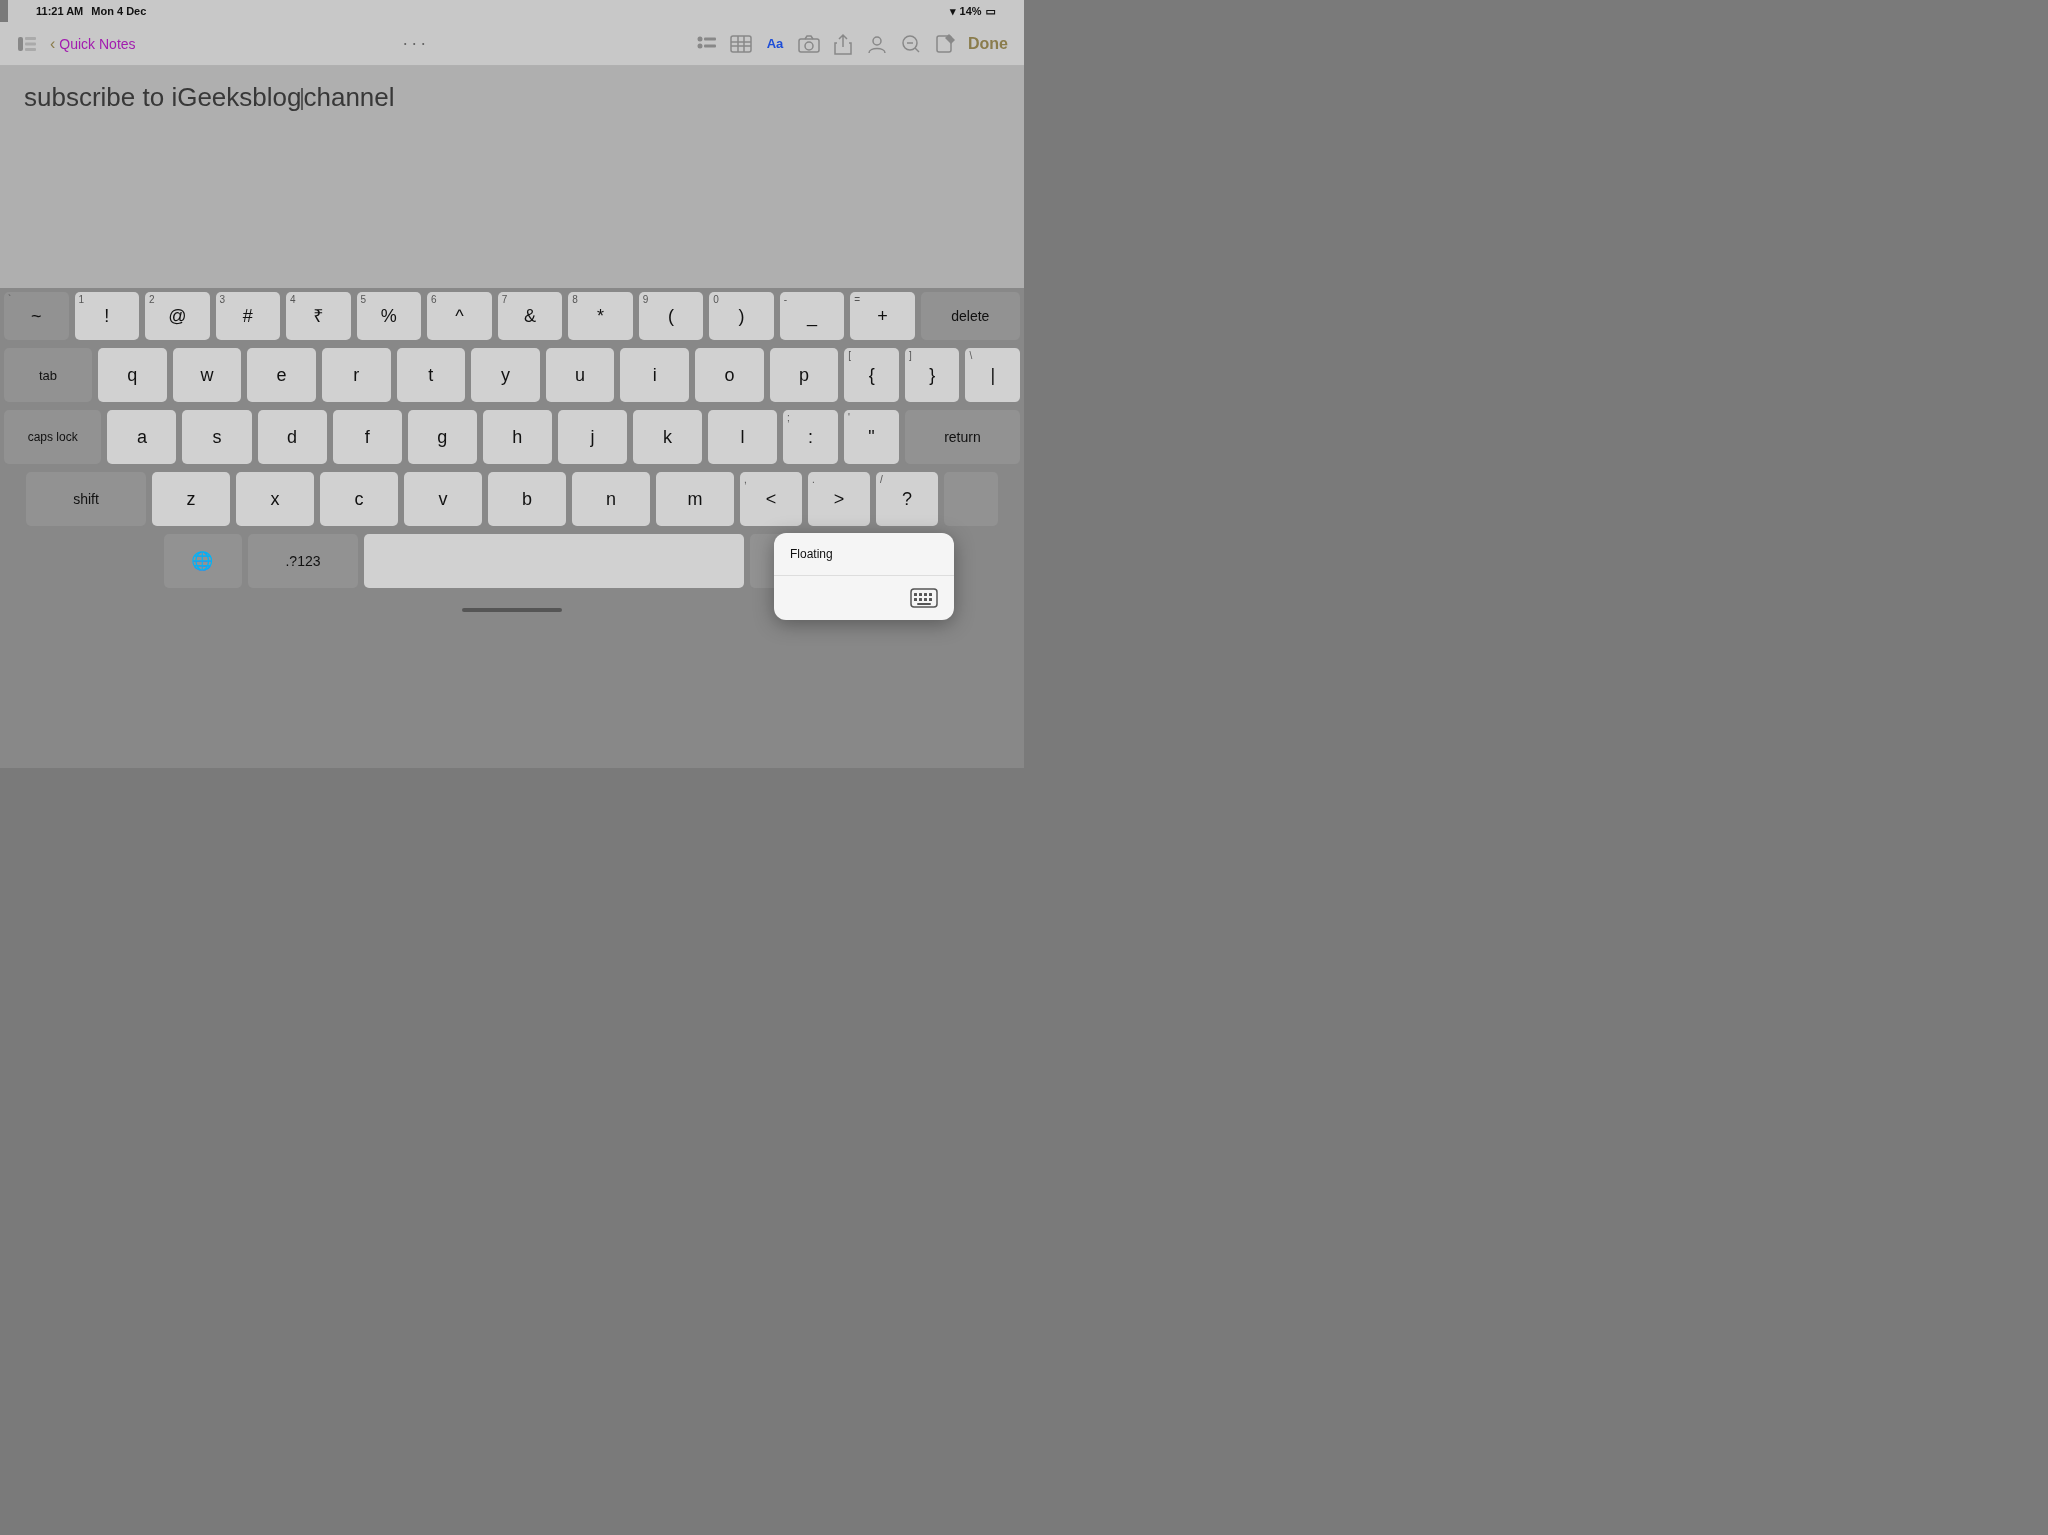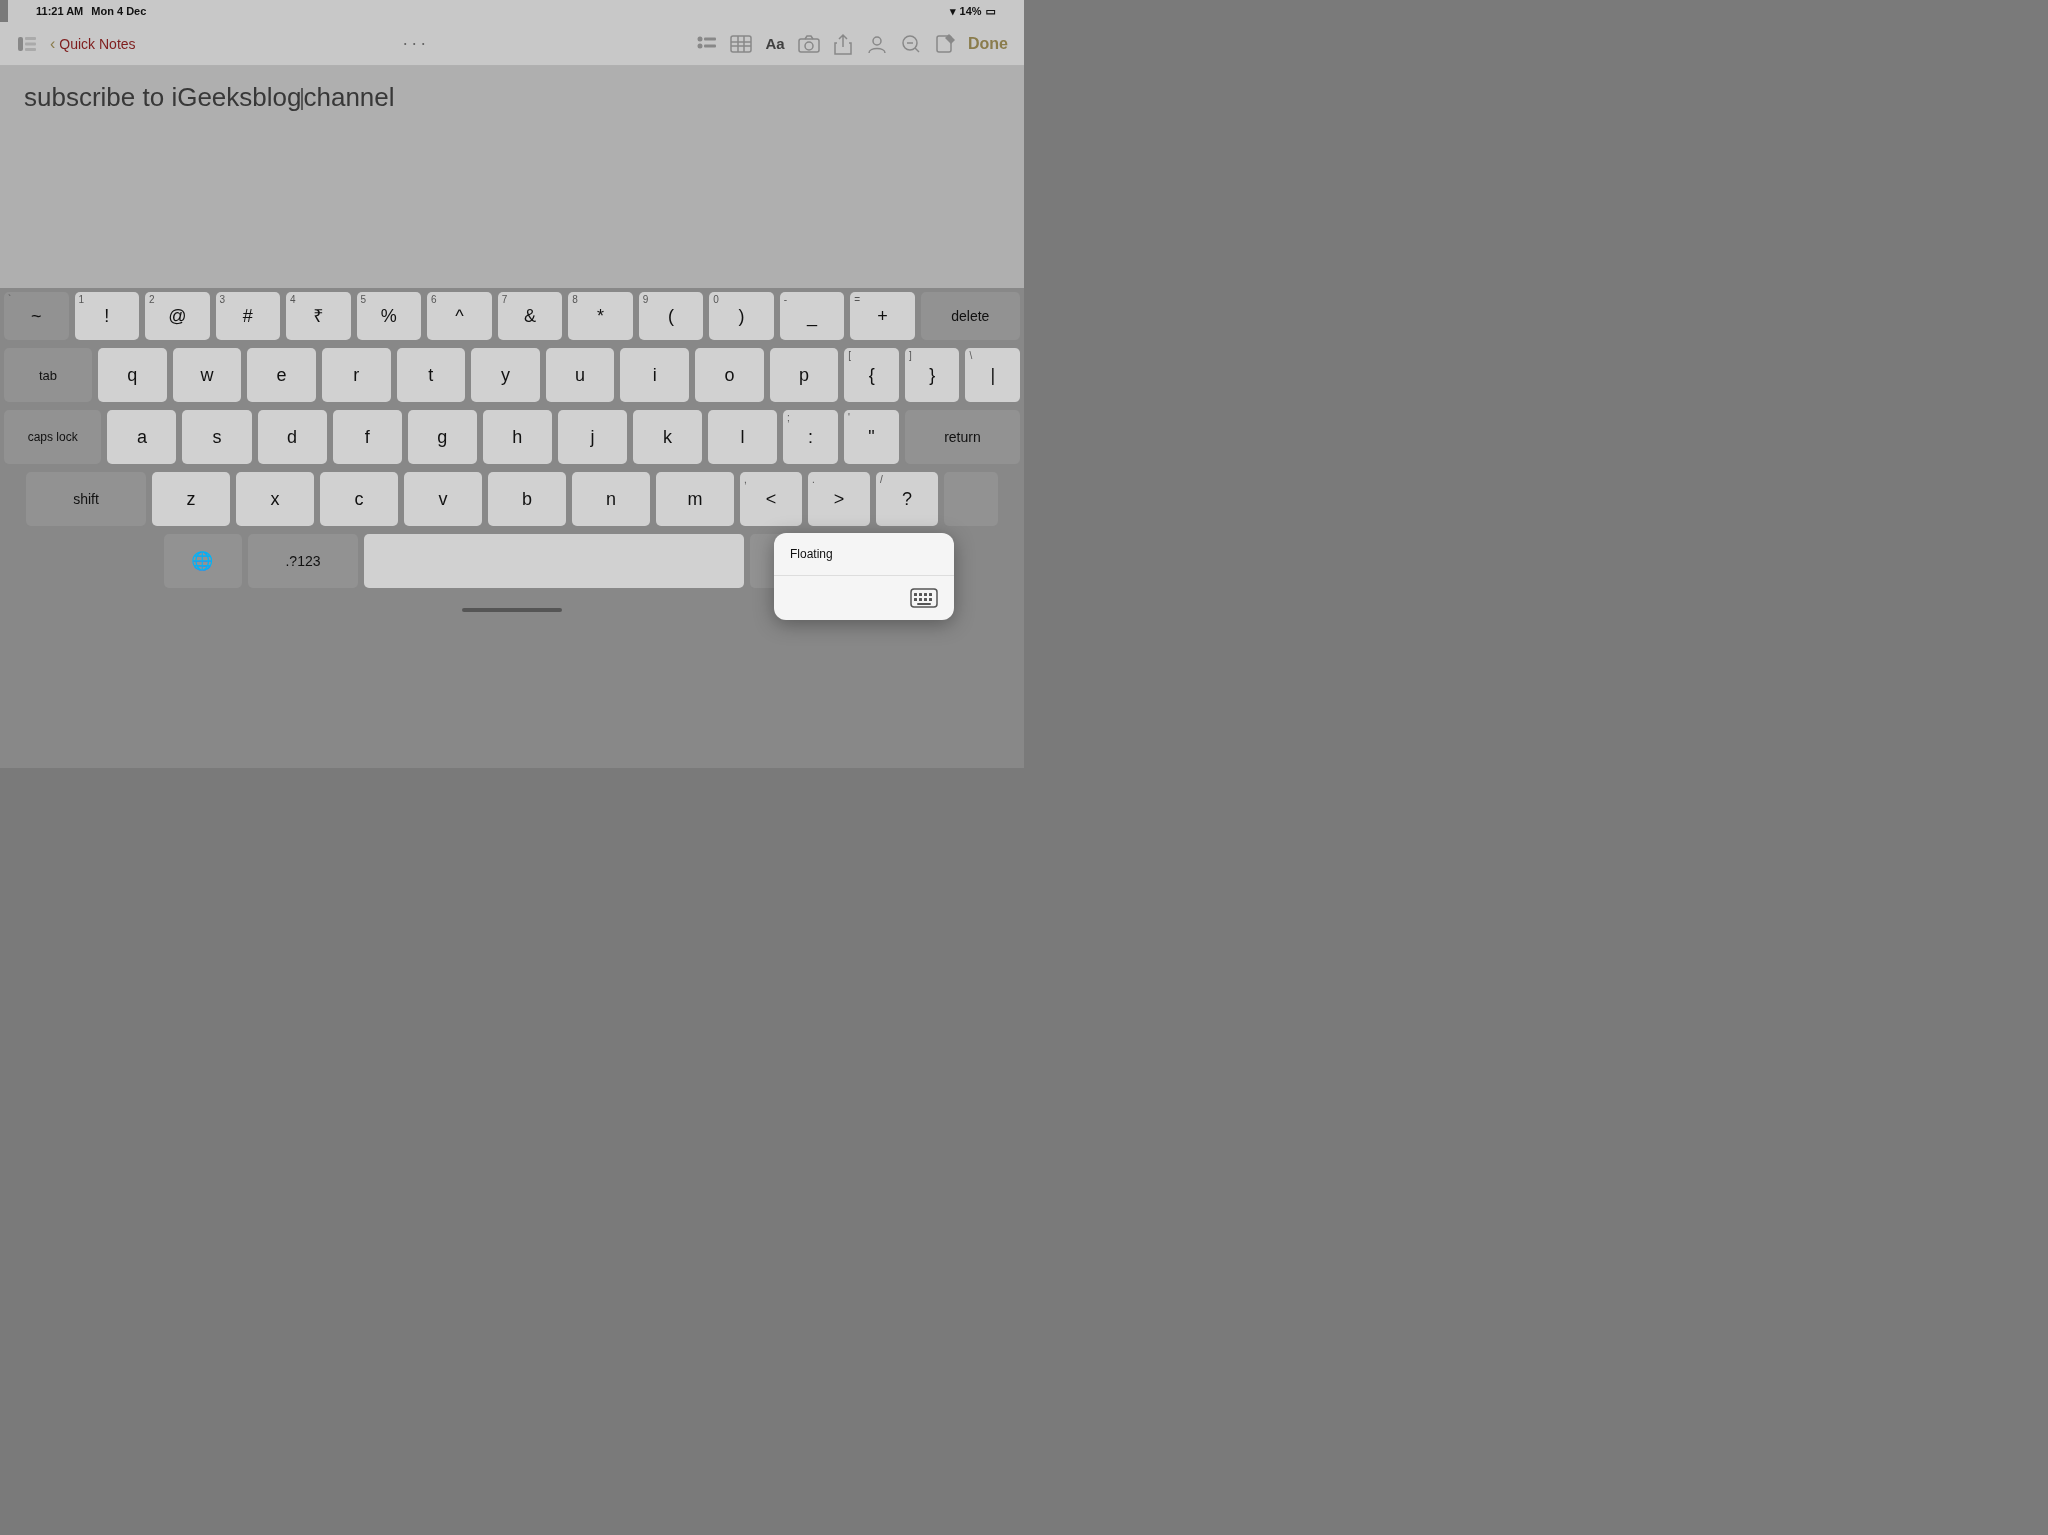--- a/index.html
+++ b/index.html
@@ -285,21 +285,21 @@
     <div class="toolbar-icon">
       <svg width="18" height="14" viewBox="0 0 18 14" fill="none">
         <rect x="0" y="0" width="5" height="14" rx="2" fill="#888"></rect>
         <rect x="7" y="0" width="11" height="3" rx="1" fill="#aaa"></rect>
         <rect x="7" y="5.5" width="11" height="3" rx="1" fill="#aaa"></rect>
         <rect x="7" y="11" width="11" height="3" rx="1" fill="#aaa"></rect>
       </svg>
     </div>
     <div class="toolbar-back">
       <span style="font-size:16px; color:#8a7c4c;">‹</span>
-      <span style="color:#7f1d1d; font-size:14px;">Quick Notes</span>
+      <span style="color:#a21caf; font-size:14px;">Quick Notes</span>
     </div>
   </div>
   <div id="toolbar-center">
     <span class="toolbar-dots" style="font-size:18px; color:#666; letter-spacing:3px;">···</span>
   </div>
   <div id="toolbar-right">
 
     <div class="toolbar-icon">
       <svg width="20" height="16" viewBox="0 0 20 16" fill="#888">
         <circle cx="3" cy="3" r="2.5"></circle>
@@ -312,21 +312,21 @@
     <div class="toolbar-icon">
       <svg width="22" height="18" viewBox="0 0 22 18" fill="none" stroke="#888" stroke-width="1.5">
         <rect x="1" y="1" width="20" height="16" rx="2"></rect>
         <line x1="8" y1="1" x2="8" y2="17"></line>
         <line x1="14" y1="1" x2="14" y2="17"></line>
         <line x1="1" y1="7" x2="21" y2="7"></line>
         <line x1="1" y1="11" x2="21" y2="11"></line>
       </svg>
     </div>
 
-    <div class="toolbar-icon" style="font-size:15px; font-weight:bold; color:#404040;">Aa</div>
+    <div class="toolbar-icon" style="font-size:13px; font-weight:bold; color:#1d4ed8;">Aa</div>
 
     <div class="toolbar-icon">
       <svg width="22" height="18" viewBox="0 0 22 18" fill="none" stroke="#888" stroke-width="1.5">
         <rect x="1" y="4" width="20" height="13" rx="2"></rect>
         <circle cx="11" cy="11" r="4"></circle>
         <path d="M7 4 L9 1 L13 1 L15 4"></path>
       </svg>
     </div>
 
     <div class="toolbar-icon">

